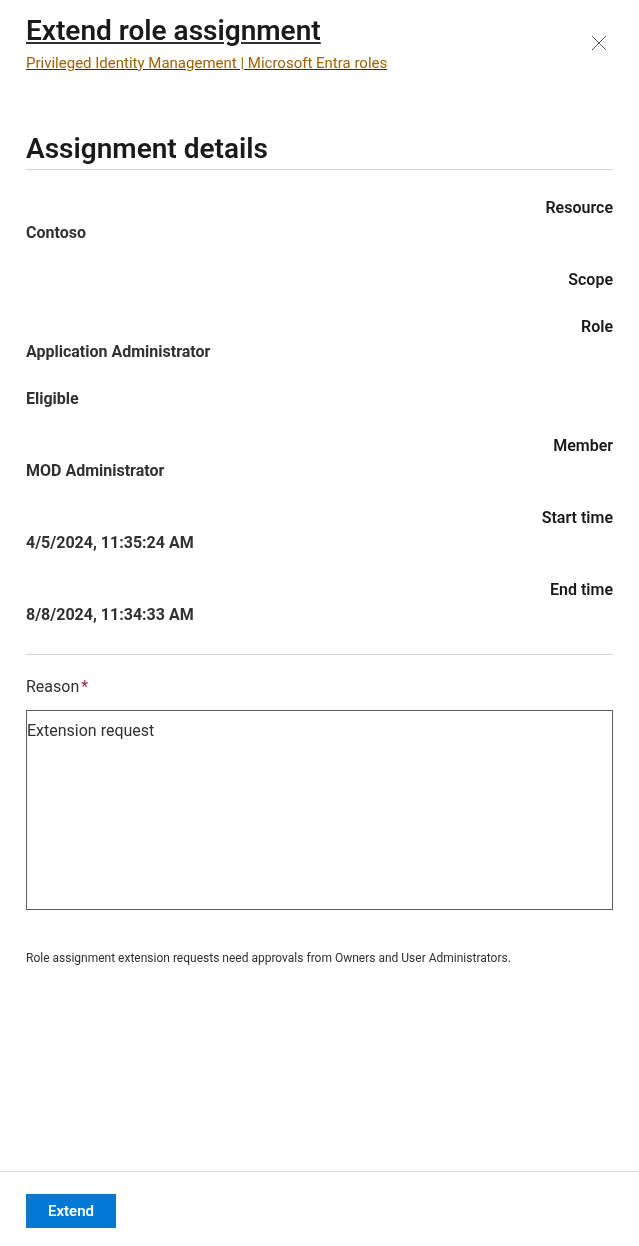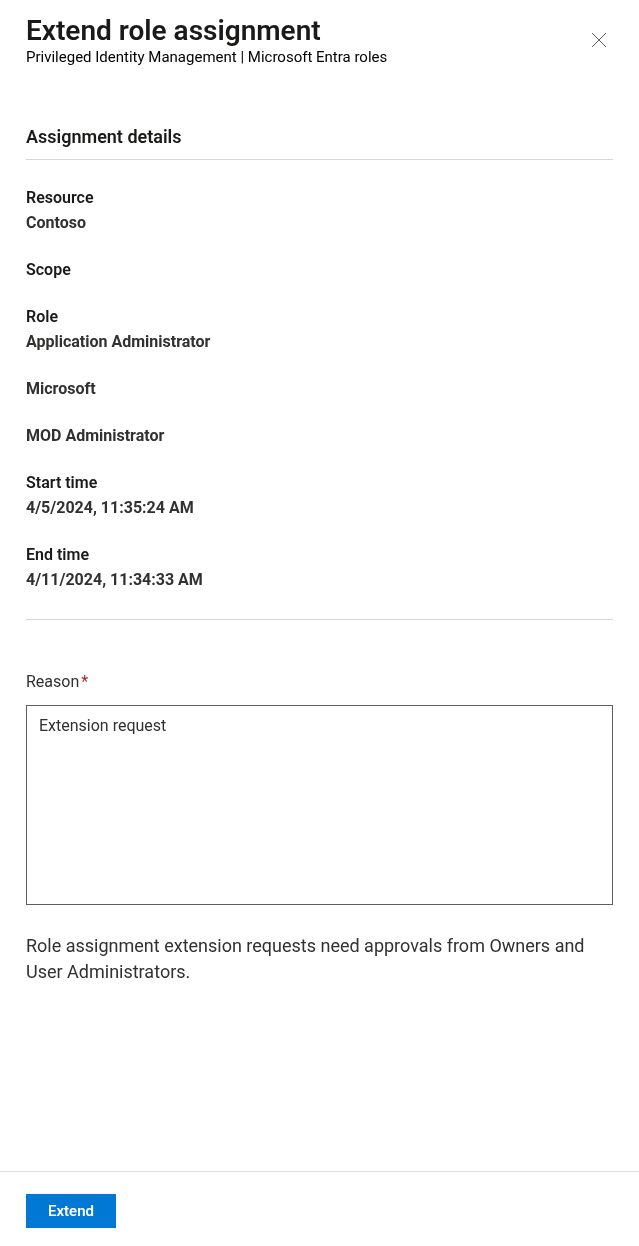--- a/index.html
+++ b/index.html
@@ -15,100 +15,103 @@
       height: 1246px;
       position: relative;
     }
     .panel {
       padding: 14px 26px 0 26px;
     }
     .header {
       display: flex;
       justify-content: space-between;
       align-items: center;
+      text-decoration: underline;
     }
     .title-block {
       flex: 1;
     }
     .title {
       font-size: 28px;
       font-weight: 600;
       color: #1b1a19;
       line-height: 1.2;
     }
     .subtitle {
       font-size: 15px;
-      color: #000000;
+      color: #a16207;
+      margin-top: 6px;
     }
     .close-btn {
       background: none;
       border: none;
       cursor: pointer;
       padding: 6px;
       margin-top: 4px;
       color: #605e5c;
     }
     .close-btn svg {
       width: 16px;
       height: 16px;
     }
     .section-title {
-      font-size: 18px;
+      font-size: 28px;
       font-weight: 600;
       color: #1b1a19;
       margin-top: 60px;
-      padding-bottom: 12px;
+      padding-bottom: 4px;
       border-bottom: 1px solid #d6d6d6;
     }
     .field {
       margin-top: 28px;
     }
     .field-label {
       font-size: 16px;
       font-weight: 600;
       color: #1b1a19;
+      text-align: right;
     }
     .field-value {
       font-size: 16px;
       font-weight: 700;
       color: #323130;
       margin-top: 6px;
     }
     .divider {
       border: none;
       border-top: 1px solid #d6d6d6;
       margin-top: 30px;
     }
     .reason-block {
-      margin-top: 52px;
+      margin-top: 22px;
     }
     .reason-label {
       font-size: 16px;
       color: #323130;
     }
     .req {
       color: #a4262c;
       margin-left: 2px;
     }
     .reason-textarea {
       width: 100%;
       height: 200px;
       margin-top: 14px;
-      padding: 10px 12px;
+      padding: 10px 0;
       font-family: inherit;
       font-size: 16px;
       color: #323130;
       border: 1px solid #605e5c;
       resize: none;
       outline: none;
     }
     .info-text {
-      font-size: 18px;
+      font-size: 12px;
       color: #323130;
-      margin-top: 24px;
+      margin-top: 36px;
       line-height: 1.45;
     }
     .footer {
       position: absolute;
       bottom: 0;
       left: 0;
       right: 0;
       border-top: 1px solid #e1dfdd;
       padding: 22px 26px 18px 26px;
       background: #fff;
@@ -151,35 +154,36 @@
   <div class="field">
     <div class="field-label">Scope</div>
   </div>
 
   <div class="field">
     <div class="field-label">Role</div>
     <div class="field-value">Application Administrator</div>
   </div>
 
   <div class="field">
-    <div class="field-value">Microsoft</div>
+    <div class="field-value">Eligible</div>
   </div>
 
   <div class="field">
+    <div class="field-label">Member</div>
     <div class="field-value">MOD Administrator</div>
   </div>
 
   <div class="field">
     <div class="field-label">Start time</div>
     <div class="field-value">4/5/2024, 11:35:24 AM</div>
   </div>
 
   <div class="field">
     <div class="field-label">End time</div>
-    <div class="field-value">4/11/2024, 11:34:33 AM</div>
+    <div class="field-value">8/8/2024, 11:34:33 AM</div>
   </div>
 
   <hr class="divider">
 
   <div class="reason-block">
     <div class="reason-label">
       <span>Reason</span><span class="req">*</span>
     </div>
     <textarea class="reason-textarea" style="">Extension request</textarea>
   </div>

